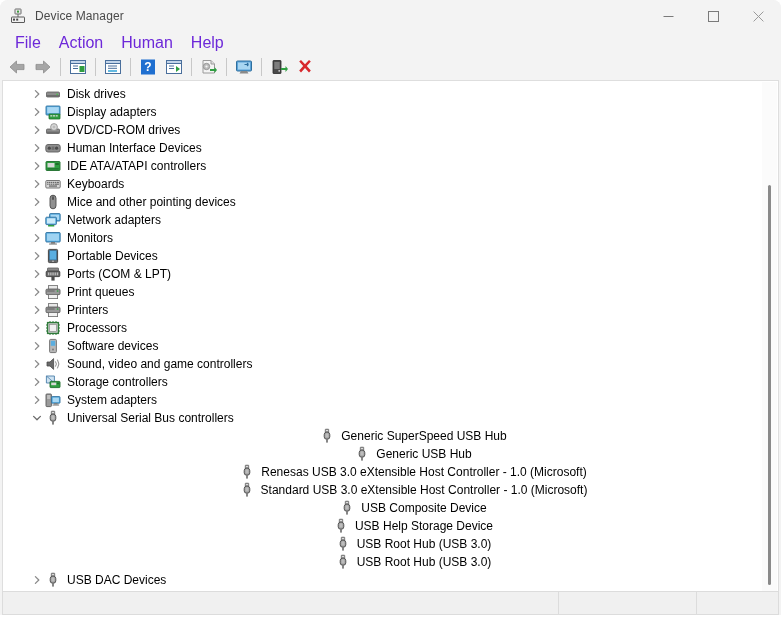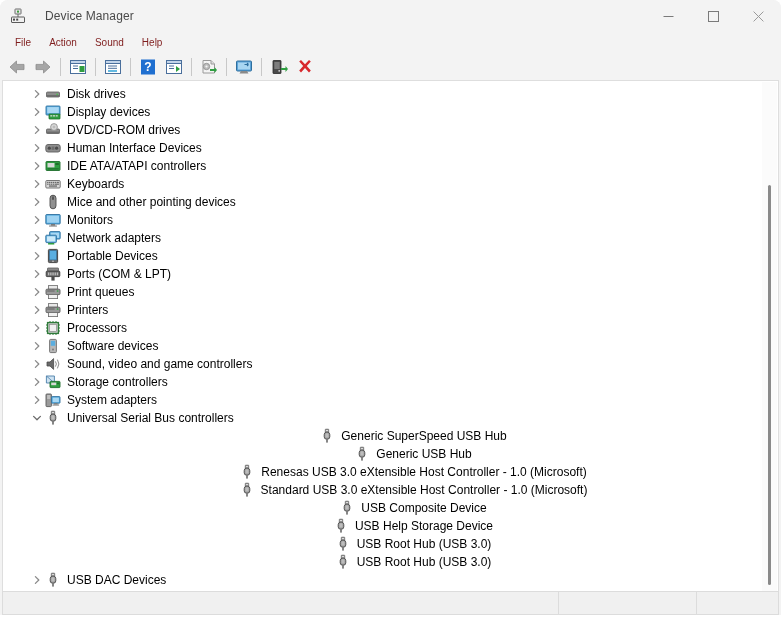--- a/index.html
+++ b/index.html
@@ -25,21 +25,20 @@
     overflow: hidden;
   }
 
   
   #titlebar {
     position: relative;
     height: 32px;
     background: #f3f3f3;
     display: flex;
     align-items: center;
-    gap: 10px;
   }
   #title-icon {
     width: 16px;
     height: 16px;
     margin-left: 10px;
     margin-right: 9px;
     flex: 0 0 auto;
   }
   #title-text {
     font-size: 12px;
@@ -65,22 +64,22 @@
 
   
   #menubar {
     height: 21px;
     background: #f3f3f3;
     display: flex;
     align-items: center;
     padding-left: 6px;
   }
   .menu-item {
-    font-size: 10px;
-    color: #7f1d1d;
+    font-size: 16px;
+    color: #6d28d9;
     padding: 2px 9px;
     white-space: nowrap;
   }
 
   
   #toolbar {
     height: 27px;
     background: #f3f3f3;
     display: flex;
     align-items: center;
@@ -247,21 +246,21 @@
           <line x1="0.6" y1="0.6" x2="10.4" y2="10.4" stroke="#9a9a9a" stroke-width="1"></line>
           <line x1="10.4" y1="0.6" x2="0.6" y2="10.4" stroke="#9a9a9a" stroke-width="1"></line>
         </svg>
       </div>
     </div>
   </div>
 
   <div id="menubar">
     <span class="menu-item">File</span>
     <span class="menu-item">Action</span>
-    <span class="menu-item">Sound</span>
+    <span class="menu-item">Human</span>
     <span class="menu-item">Help</span>
   </div>
 
   <div id="toolbar">
 
     <div class="tb-btn">
       <svg width="18" height="16" viewBox="0 0 18 16">
         <path d="M8.5 2 L2 8 L8.5 14 L8.5 10.6 L16 10.6 L16 5.4 L8.5 5.4 Z" fill="#a6a6a6" stroke="#8c8c8c" stroke-width="0.8" stroke-linejoin="round"></path>
       </svg>
     </div>
@@ -381,21 +380,21 @@
           <span class="row-icon">
             <svg width="16" height="16" viewBox="0 0 16 16">
               <rect x="1" y="2" width="14" height="9" rx="0.8" fill="#5aaee0" stroke="#2f6f9e" stroke-width="0.9"></rect>
               <rect x="2.2" y="3.1" width="11.6" height="6" fill="#a9d8f4"></rect>
               <rect x="4" y="10" width="11" height="5" rx="0.6" fill="#2f9e41" stroke="#1f6e2c" stroke-width="0.8"></rect>
               <rect x="5.3" y="11.2" width="2" height="1.3" fill="#d8d8d8"></rect>
               <rect x="8" y="11.2" width="2" height="1.3" fill="#d8d8d8"></rect>
               <rect x="10.7" y="11.2" width="2" height="1.3" fill="#d8d8d8"></rect>
             </svg>
           </span>
-          <span class="row-label">Display devices</span>
+          <span class="row-label">Display adapters</span>
         </div>
         <div class="row depth0">
           <span class="twisty">
             <svg width="10" height="10" viewBox="0 0 10 10">
               <path d="M3.4 1.6 L6.8 5 L3.4 8.4" fill="none" stroke="#8b8b8b" stroke-width="1.3" stroke-linecap="round" stroke-linejoin="round"></path>
             </svg>
           </span>
           <span class="row-icon">
             <svg width="16" height="16" viewBox="0 0 16 16">
               <rect x="1.5" y="7" width="13" height="4.5" rx="1" fill="#8d8d8d" stroke="#5e5e5e" stroke-width="0.8"></rect>
@@ -479,44 +478,44 @@
           <span class="row-label">Mice and other pointing devices</span>
         </div>
         <div class="row depth0">
           <span class="twisty">
             <svg width="10" height="10" viewBox="0 0 10 10">
               <path d="M3.4 1.6 L6.8 5 L3.4 8.4" fill="none" stroke="#8b8b8b" stroke-width="1.3" stroke-linecap="round" stroke-linejoin="round"></path>
             </svg>
           </span>
           <span class="row-icon">
             <svg width="16" height="16" viewBox="0 0 16 16">
-              <rect x="0.8" y="2.5" width="14.4" height="9.5" rx="0.8" fill="#5aaee0" stroke="#2f6f9e" stroke-width="0.9"></rect>
-              <rect x="2" y="3.7" width="12" height="7" fill="#9fd3f2"></rect>
-              <rect x="6" y="12" width="4" height="1.6" fill="#7a7a7a"></rect>
-              <rect x="4" y="13.4" width="8" height="1.2" rx="0.5" fill="#6a6a6a"></rect>
-            </svg>
-          </span>
-          <span class="row-label">Monitors</span>
-        </div>
-        <div class="row depth0">
-          <span class="twisty">
-            <svg width="10" height="10" viewBox="0 0 10 10">
-              <path d="M3.4 1.6 L6.8 5 L3.4 8.4" fill="none" stroke="#8b8b8b" stroke-width="1.3" stroke-linecap="round" stroke-linejoin="round"></path>
-            </svg>
-          </span>
-          <span class="row-icon">
-            <svg width="16" height="16" viewBox="0 0 16 16">
               <rect x="4.6" y="1.6" width="10.6" height="7.4" rx="0.8" fill="#5aaee0" stroke="#2f6f9e" stroke-width="0.9"></rect>
               <rect x="5.7" y="2.7" width="8.4" height="5.2" fill="#a9d8f4"></rect>
               <rect x="0.8" y="5.2" width="10.6" height="7.4" rx="0.8" fill="#5aaee0" stroke="#2f6f9e" stroke-width="0.9"></rect>
               <rect x="1.9" y="6.3" width="8.4" height="5.2" fill="#cdeaf9"></rect>
               <rect x="3" y="13" width="6.4" height="1.6" rx="0.5" fill="#2f9e41"></rect>
             </svg>
           </span>
           <span class="row-label">Network adapters</span>
+        </div>
+        <div class="row depth0">
+          <span class="twisty">
+            <svg width="10" height="10" viewBox="0 0 10 10">
+              <path d="M3.4 1.6 L6.8 5 L3.4 8.4" fill="none" stroke="#8b8b8b" stroke-width="1.3" stroke-linecap="round" stroke-linejoin="round"></path>
+            </svg>
+          </span>
+          <span class="row-icon">
+            <svg width="16" height="16" viewBox="0 0 16 16">
+              <rect x="0.8" y="2.5" width="14.4" height="9.5" rx="0.8" fill="#5aaee0" stroke="#2f6f9e" stroke-width="0.9"></rect>
+              <rect x="2" y="3.7" width="12" height="7" fill="#9fd3f2"></rect>
+              <rect x="6" y="12" width="4" height="1.6" fill="#7a7a7a"></rect>
+              <rect x="4" y="13.4" width="8" height="1.2" rx="0.5" fill="#6a6a6a"></rect>
+            </svg>
+          </span>
+          <span class="row-label">Monitors</span>
         </div>
         <div class="row depth0">
           <span class="twisty">
             <svg width="10" height="10" viewBox="0 0 10 10">
               <path d="M3.4 1.6 L6.8 5 L3.4 8.4" fill="none" stroke="#8b8b8b" stroke-width="1.3" stroke-linecap="round" stroke-linejoin="round"></path>
             </svg>
           </span>
           <span class="row-icon">
             <svg width="16" height="16" viewBox="0 0 16 16">
               <rect x="3.4" y="1.4" width="9.2" height="13.2" rx="1" fill="#6a6a6a" stroke="#3a3a3a" stroke-width="0.9"></rect>

